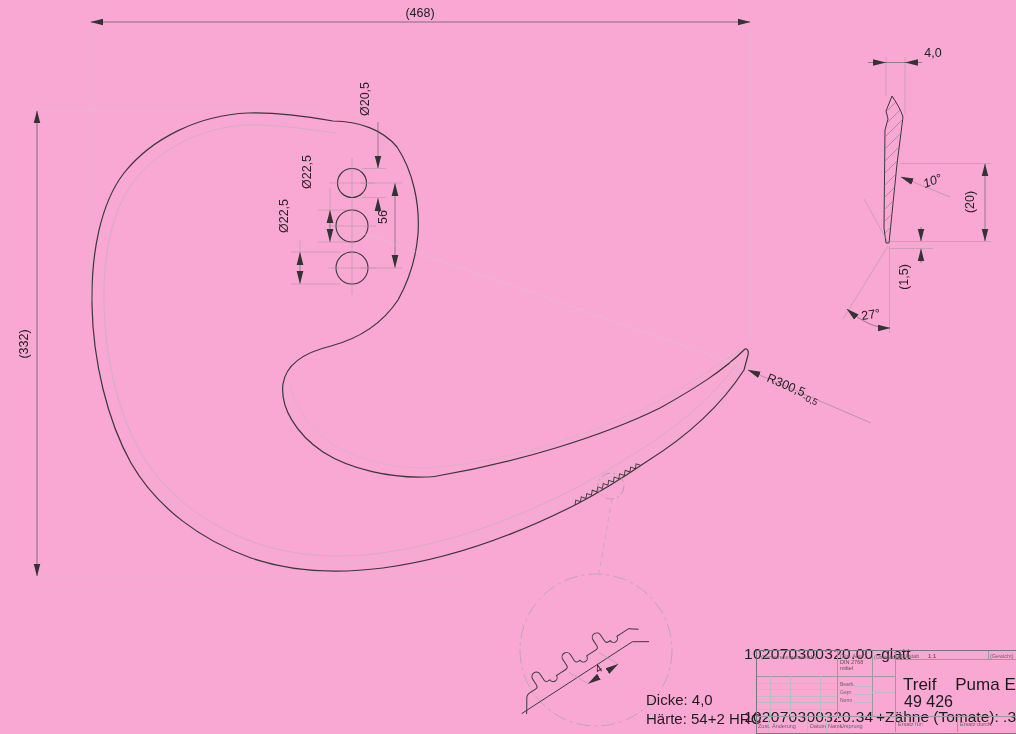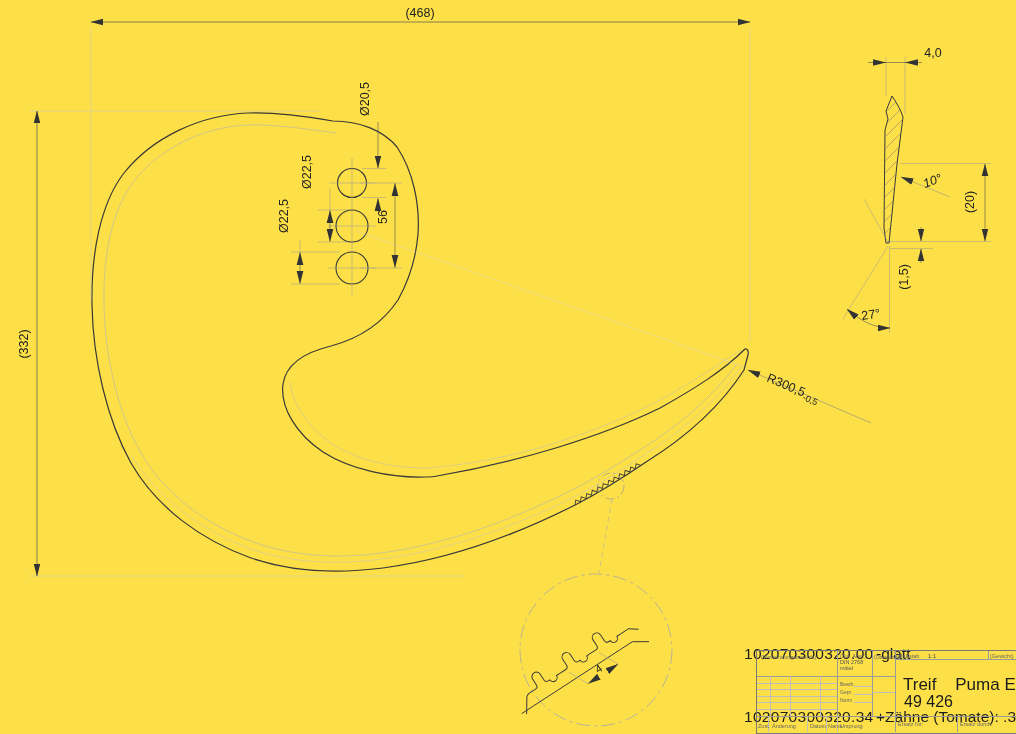--- a/index.html
+++ b/index.html
@@ -1,16 +1,16 @@
 <!DOCTYPE html>
 <html><head>
 <meta charset="utf-8">
 <style>
   html,body{margin:0;padding:0;background:#e8e8e8;}
-  .page{position:relative;width:1016px;height:734px;background:#fde047;overflow:hidden;
+  .page{position:relative;width:1016px;height:734px;background:#f9a8d4;overflow:hidden;
         font-family:"Liberation Sans", sans-serif;}
   svg{position:absolute;left:0;top:0;}
   svg text{font-family:"Liberation Sans", sans-serif;fill:#222;}
   .dimtxt{font-size:12.5px;}
   .dimtxt-sm{font-size:11px;}
   
   .partnos{position:absolute;left:744px;top:601px;color:#1d1d1d;font-size:15.5px;line-height:21px;white-space:pre;}
   .partnos .num{display:inline-block;width:132px;letter-spacing:.3px;}
   
   .notes{position:absolute;left:646px;top:690px;color:#1d1d1d;font-size:15px;line-height:19px;}
@@ -198,20 +198,24 @@
       <text class="dimtxt" transform="translate(862,320) rotate(-8)">27°</text>
     </g>
   </g>
 </svg>
 
 <div class="partnos">
   <div><span class="num">102070300320.00</span><span>-glatt</span></div>
   <div><span class="num">102070300320.34</span><span>+Zähne (Tomate): .34</span></div>
 </div>
 
+<div class="notes">
+  <div>Dicke: 4,0</div>
+  <div>Härte: 54+2 HRC</div>
+</div>
 
 <div class="tb">
 
   <div class="ln" style="left:80px;top:0;width:1px;height:65px;"></div>
   <div class="ln" style="left:115px;top:0;width:1px;height:65px;"></div>
   <div class="ln" style="left:138px;top:0;width:1px;height:81px;"></div>
   <div class="ln" style="left:231px;top:0;width:1px;height:8px;"></div>
 
   <div class="ln" style="left:0;top:25px;width:138px;height:1px;"></div>
   <div class="ln" style="left:138px;top:8px;width:121px;height:1px;"></div>

